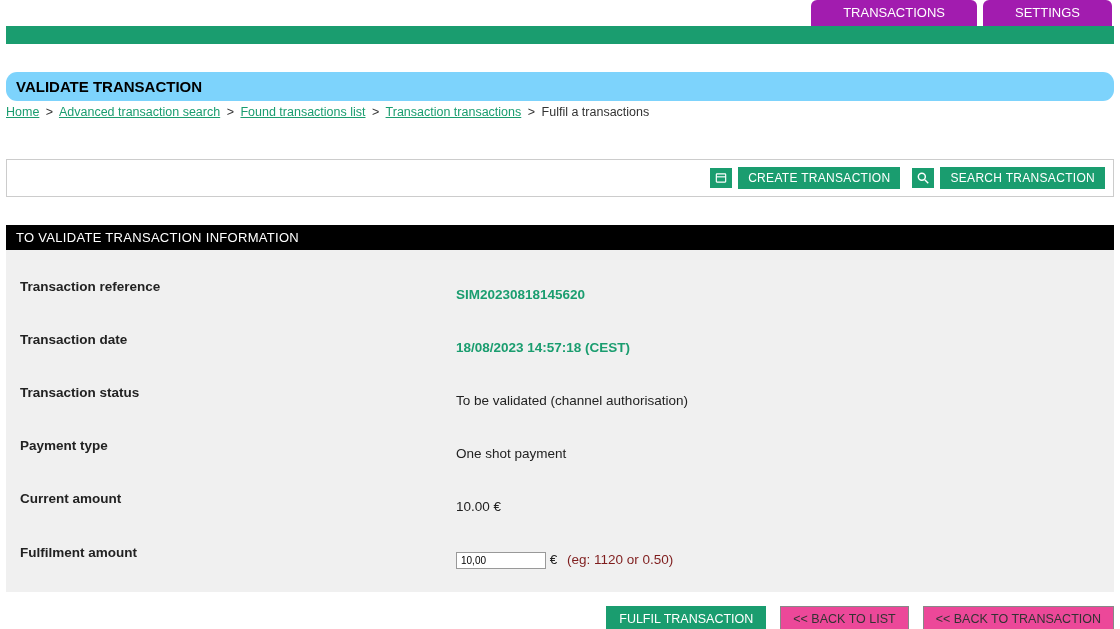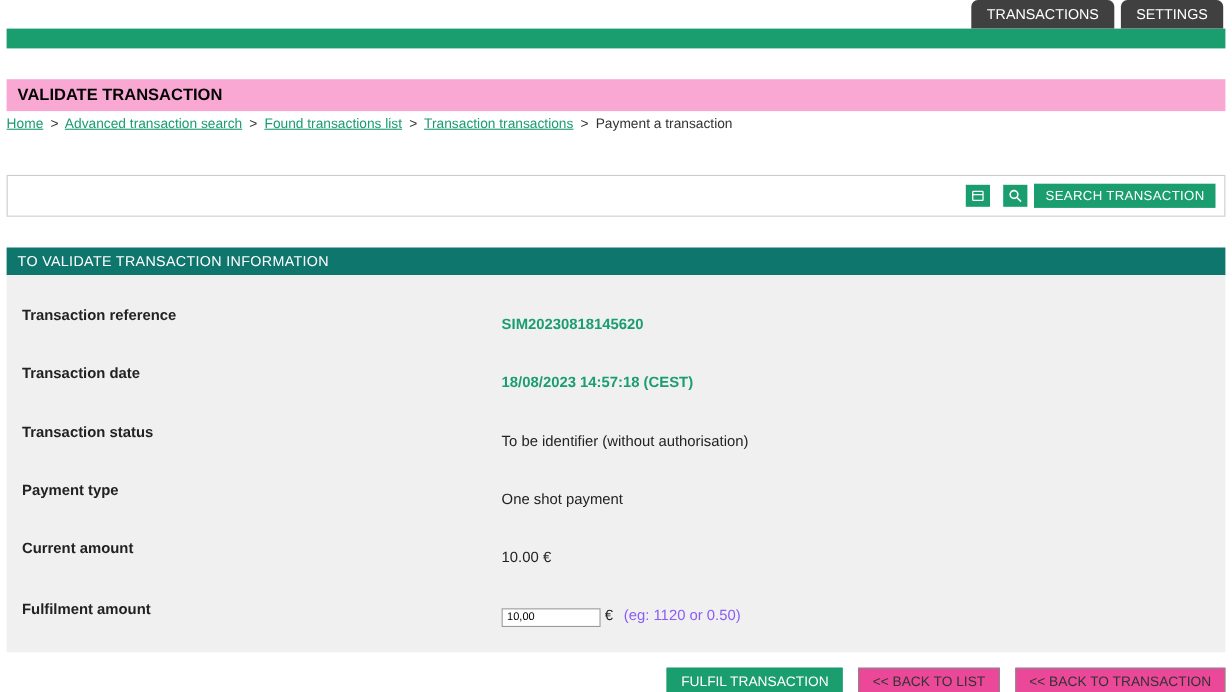--- a/index.html
+++ b/index.html
@@ -11,40 +11,41 @@
     background: #fff;
     width: 1120px;
   }
   .top-tabs {
     display: flex;
     justify-content: flex-end;
     padding: 0 8px 0 0;
     gap: 6px;
   }
   .tab {
-    background: #404040;
-    color: #fff;
-    padding: 5px 14px 6px;
+    background: #a21caf;
+    color: #fff;
+    padding: 5px 32px 6px;
     font-size: 13px;
     border-top-left-radius: 6px;
     border-top-right-radius: 6px;
     cursor: pointer;
   }
   .green-bar {
     background: #1a9d6f;
     height: 18px;
     margin: 0 6px;
   }
   .page-title-bar {
-    background: #f9a8d4;
+    background: #7dd3fc;
     margin: 28px 6px 0 6px;
     padding: 6px 10px;
     font-weight: bold;
     font-size: 15px;
     color: #000;
+    border-radius: 11px;
   }
   .breadcrumb {
     margin: 4px 6px 0 6px;
     font-size: 12.5px;
     color: #333;
   }
   .breadcrumb a {
     color: #1a9d6f;
     text-decoration: underline;
     cursor: pointer;
@@ -76,21 +77,21 @@
   }
   .tool-icon svg { width: 14px; height: 14px; }
   .tool-label {
     background: #1a9d6f;
     color: #fff;
     font-size: 12px;
     letter-spacing: 0.3px;
     padding: 4px 10px;
   }
   .section-header {
-    background: #0f766e;
+    background: #000000;
     color: #fff;
     margin: 28px 6px 0 6px;
     padding: 5px 10px;
     font-size: 13px;
     letter-spacing: 0.3px;
   }
   .info-panel {
     margin: 0 6px;
     background: #f0f0f0;
     padding: 10px 10px 12px 10px;
@@ -117,21 +118,21 @@
     font-weight: bold;
   }
   .amount-input {
     width: 90px;
     border: 1px solid #999;
     padding: 2px 4px;
     font-size: 10px;
     font-family: inherit;
   }
   .hint {
-    color: #8b5cf6;
+    color: #7f1d1d;
     margin-left: 6px;
   }
   .actions-row {
     margin: 14px 6px 0 6px;
     display: flex;
     justify-content: flex-end;
     gap: 14px;
   }
   .btn {
     border: 1px solid #888;
@@ -160,31 +161,32 @@
 
 <div class="breadcrumb">
   <a>Home</a>
   <span class="sep">&gt;</span>
   <a>Advanced transaction search</a>
   <span class="sep">&gt;</span>
   <a>Found transactions list</a>
   <span class="sep">&gt;</span>
   <a>Transaction transactions</a>
   <span class="sep">&gt;</span>
-  <span>Payment a transaction</span>
+  <span>Fulfil a transactions</span>
 </div>
 
 <div class="toolbar-box">
   <div class="tool-btn">
     <span class="tool-icon">
       <svg viewBox="0 0 24 24" fill="none" stroke="white" stroke-width="2">
         <rect x="4" y="5" width="16" height="14" rx="1"></rect>
         <line x1="4" y1="10" x2="20" y2="10"></line>
       </svg>
     </span>
+    <span class="tool-label">CREATE TRANSACTION</span>
   </div>
   <div class="tool-btn">
     <span class="tool-icon">
       <svg viewBox="0 0 24 24" fill="none" stroke="white" stroke-width="2.5">
         <circle cx="10" cy="10" r="6"></circle>
         <line x1="15" y1="15" x2="21" y2="21"></line>
       </svg>
     </span>
     <span class="tool-label">SEARCH TRANSACTION</span>
   </div>
@@ -196,21 +198,21 @@
   <div class="info-row">
     <div class="info-label">Transaction reference</div>
     <div class="info-value accent">SIM20230818145620</div>
   </div>
   <div class="info-row">
     <div class="info-label">Transaction date</div>
     <div class="info-value accent">18/08/2023 14:57:18 (CEST)</div>
   </div>
   <div class="info-row">
     <div class="info-label">Transaction status</div>
-    <div class="info-value">To be identifier (without authorisation)</div>
+    <div class="info-value">To be validated (channel authorisation)</div>
   </div>
   <div class="info-row">
     <div class="info-label">Payment type</div>
     <div class="info-value">One shot payment</div>
   </div>
   <div class="info-row">
     <div class="info-label">Current amount</div>
     <div class="info-value">10.00 €</div>
   </div>
   <div class="info-row">

